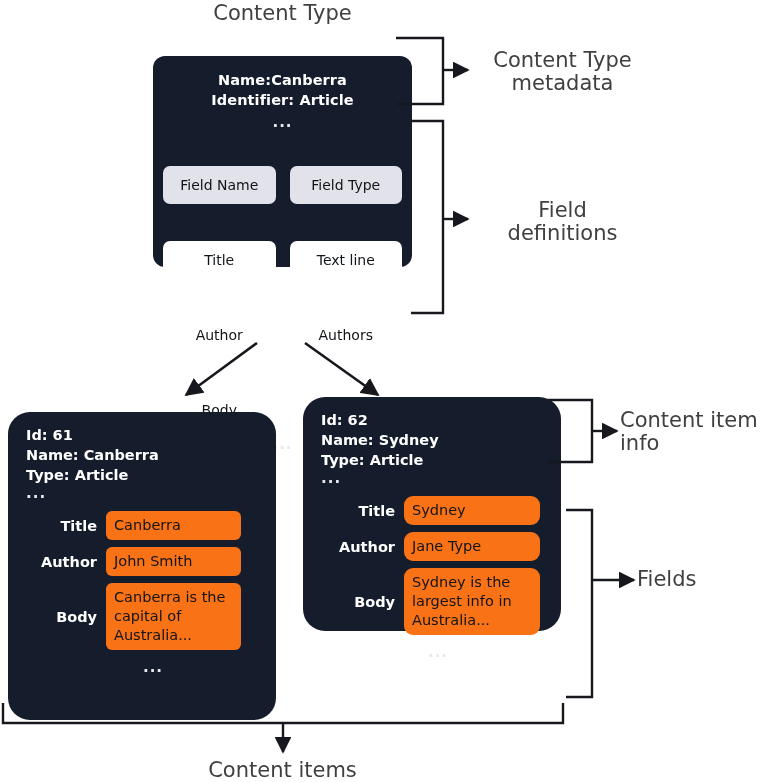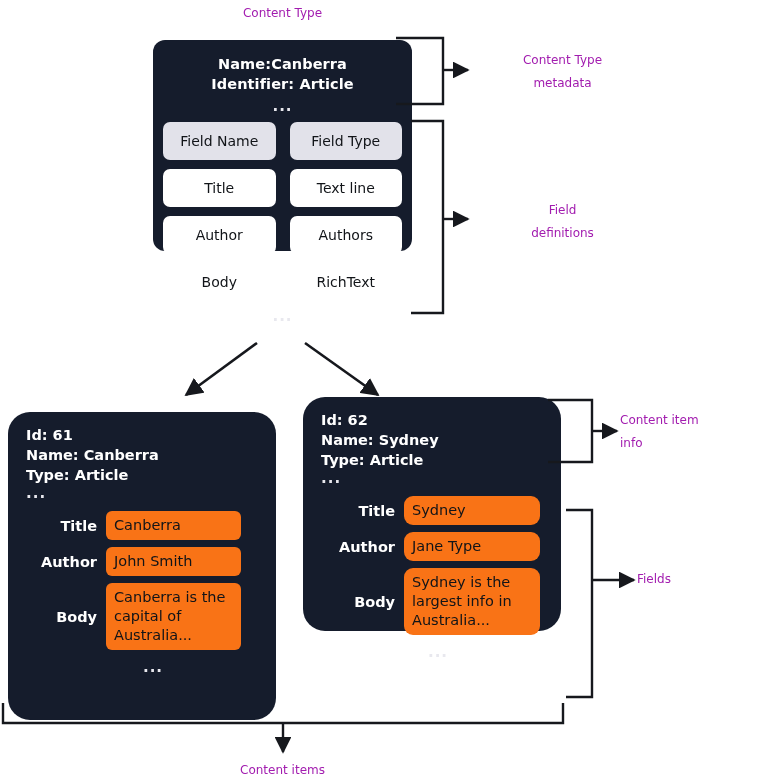--- a/index.html
+++ b/index.html
@@ -28,21 +28,21 @@
   
   .card {
     position: absolute;
     background: #151c2c;
     border-radius: 22px;
     box-sizing: border-box;
   }
   
   #content-type-card {
     left: 153px;
-    top: 40px;
+    top: 56px;
     width: 259px;
     height: 211px;
     border-radius: 12px;
   }
   .ct-meta {
     text-align: center;
     color: #ffffff;
     font-weight: bold;
     font-size: 14.5px;
     line-height: 20px;
@@ -72,20 +72,21 @@
   .cell {
     flex: 1;
     height: 38px;
     border-radius: 7px;
     display: flex;
     align-items: center;
     justify-content: center;
     font-size: 14px;
     color: #111418;
     background: #ffffff;
+    margin-top: 28px;
   }
   .cell.header {
     background: #e2e2ea;
   }
   .ct-ellipsis-bottom {
     margin-top: 9px;
   }
 
   
   #item-card-0 {
@@ -154,22 +155,22 @@
     letter-spacing: 1px;
     text-align: center;
     margin-top: 8px;
   }
   #item-card-0 .item-ellipsis-bottom { padding-left: 22px; }
   #item-card-1 .item-ellipsis-bottom { padding-left: 12px; }
 
   
   .plain-label {
     position: absolute;
-    color: #a21caf;
-    font-size: 12px;
+    color: #404040;
+    font-size: 21px;
     line-height: 23px;
     text-align: center;
     white-space: pre-line;
   }
   #title-content-type { left: 180px; top: 2px; width: 205px; }
   #label-ct-metadata  { left: 470px; top: 49px; width: 185px; }
   #label-field-defs   { left: 470px; top: 199px; width: 185px; }
   #label-item-info    { left: 620px; top: 409px; width: 155px; text-align: left;}
   #label-fields       { left: 637px; top: 568px; width: 120px; text-align: left;}
   #label-content-items{ left: 180px; top: 759px; width: 205px; text-align: center; }

